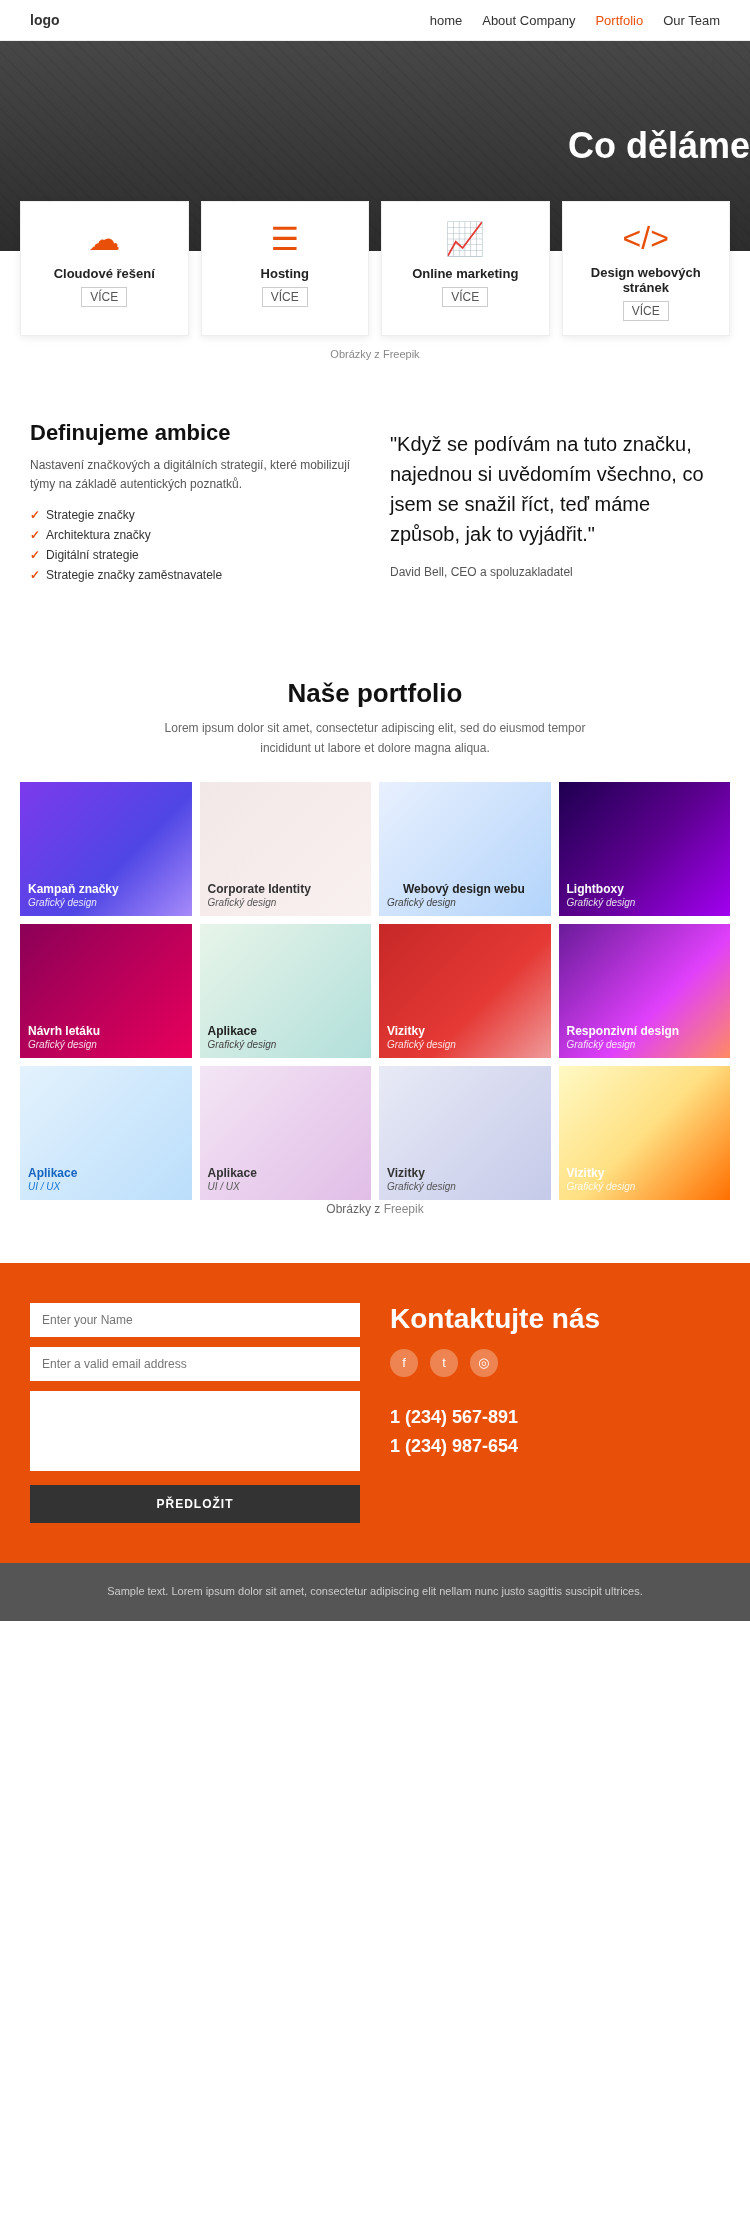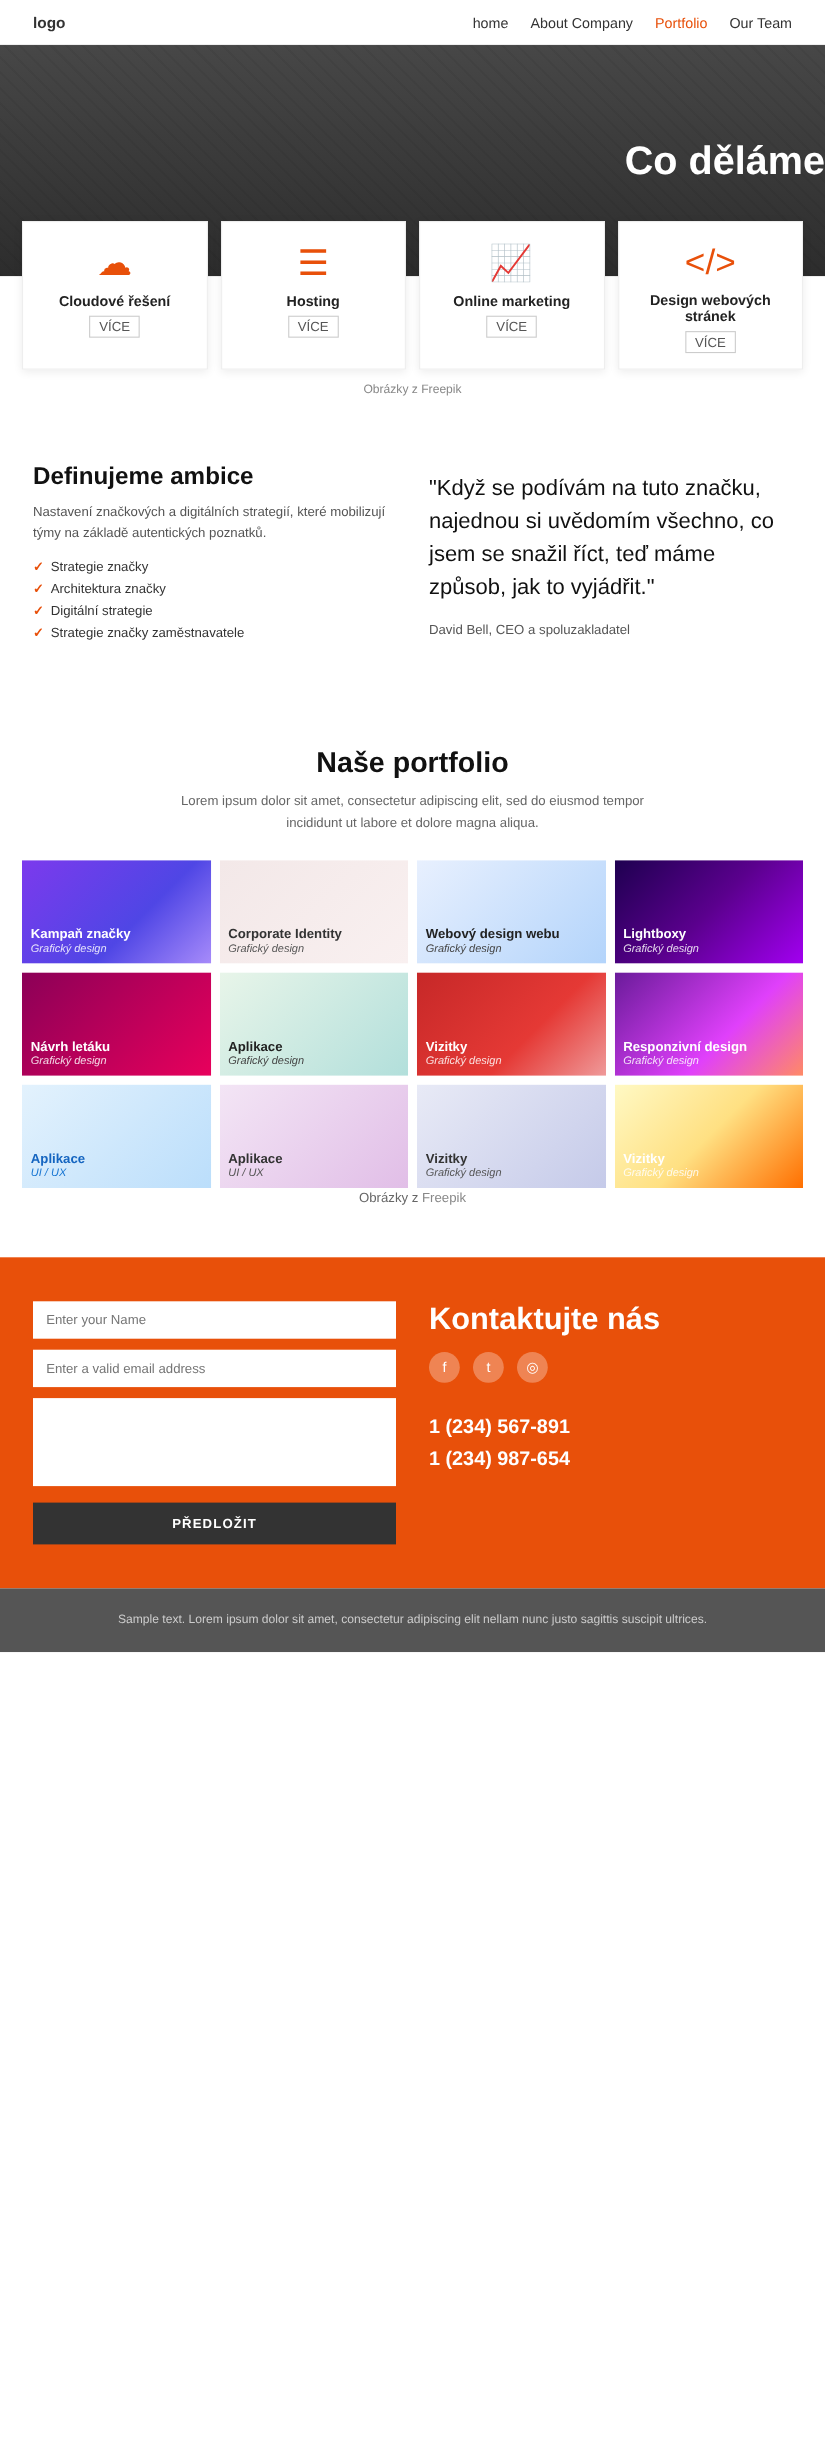--- a/index.html
+++ b/index.html
@@ -71,36 +71,36 @@
     
     .portfolio-section { padding: 40px 20px 20px; text-align: center; }
     .portfolio-section h2 { font-size: 26px; font-weight: 700; color: #111; margin-bottom: 10px; }
     .portfolio-section p { font-size: 12px; color: #666; line-height: 1.6; max-width: 440px; margin: 0 auto 24px; }
 
     .portfolio-grid {
       display: grid; grid-template-columns: repeat(4, 1fr); gap: 8px; text-align: left;
     }
     .portfolio-item {
       position: relative; overflow: hidden; cursor: pointer;
-      height: 94px;
+      height: 134px;
     }
     .portfolio-item-bg {
       width: 100%; height: 100%;
       display: flex; align-items: flex-end; padding: 8px;
     }
     .portfolio-info { }
     .portfolio-name { font-size: 12px; font-weight: bold; color: #fff; line-height: 1.2; }
     .portfolio-cat { font-size: 10px; color: rgba(255,255,255,0.85); font-style: italic; }
 
     
     .pi-1  { background: linear-gradient(135deg, #7c3aed 0%, #4f46e5 60%, #a78bfa 100%); }
     .pi-2  { background: linear-gradient(135deg, #f3e8e8 0%, #f9f0f0 100%); }
     .pi-2 .portfolio-name { color: #333; } .pi-2 .portfolio-cat { color: #555; }
     .pi-3  { background: linear-gradient(135deg, #e8f0fe 0%, #b3d4fb 100%); }
-    .pi-3 .portfolio-name { color: #222; } .pi-3 .portfolio-cat { color: #444; }
+    .pi-3 .portfolio-name { color: #222; margin-left: 16px; } .pi-3 .portfolio-cat { color: #444; }
     .pi-4  { background: linear-gradient(135deg, #1e0050 0%, #5b008e 50%, #a200f0 100%); }
     .pi-5  { background: linear-gradient(135deg, #8b0057 0%, #e8005c 100%); }
     .pi-6  { background: linear-gradient(135deg, #e8f5e9 0%, #b2dfdb 100%); }
     .pi-6 .portfolio-name { color: #222; } .pi-6 .portfolio-cat { color: #444; }
     .pi-7  { background: linear-gradient(135deg, #c62828 0%, #e53935 60%, #ef9a9a 100%); }
     .pi-8  { background: linear-gradient(135deg, #6a1b9a 0%, #e040fb 60%, #ff8a65 100%); }
     .pi-9  { background: linear-gradient(135deg, #e3f2fd 0%, #bbdefb 100%); }
     .pi-9 .portfolio-name { color: #1565c0; } .pi-9 .portfolio-cat { color: #1976d2; }
     .pi-10 { background: linear-gradient(135deg, #f3e5f5 0%, #e1bee7 100%); }
     .pi-10 .portfolio-name { color: #333; } .pi-10 .portfolio-cat { color: #555; }

